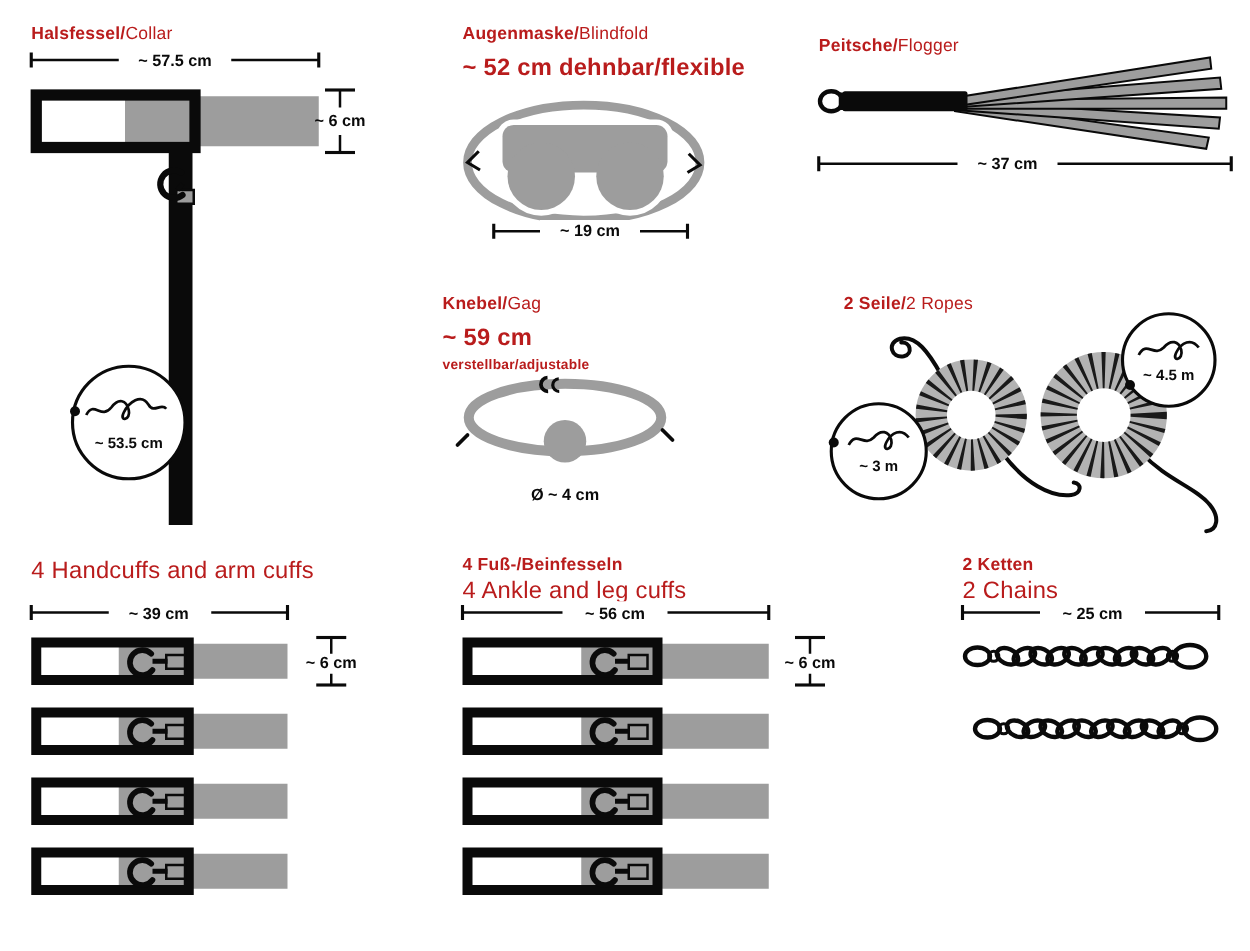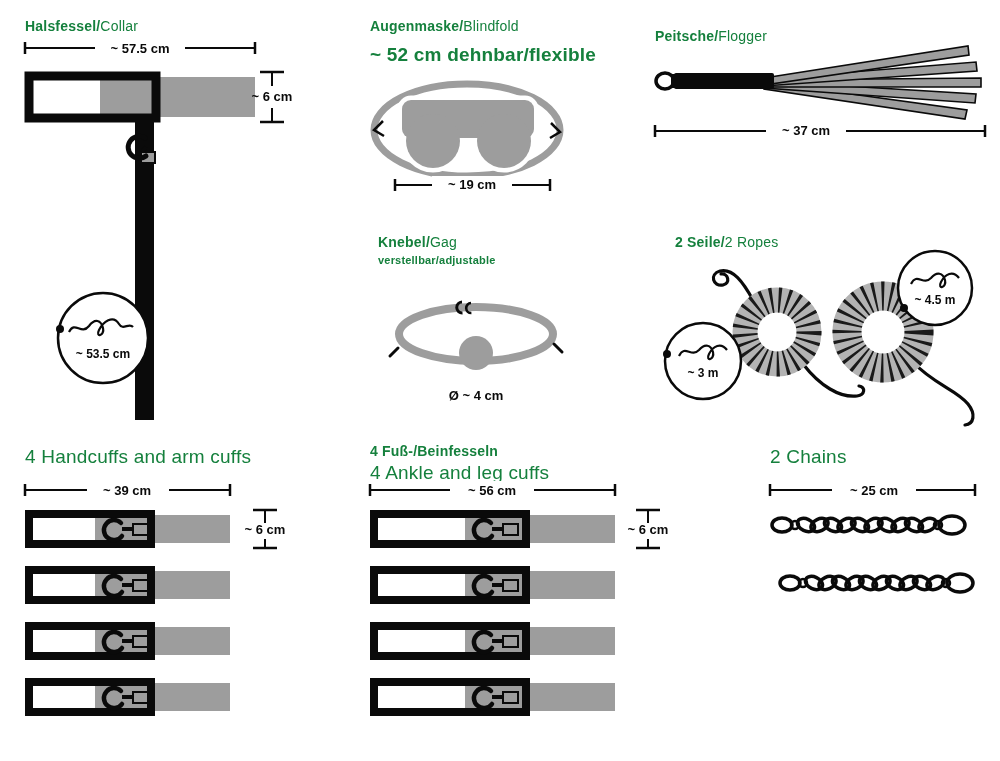--- a/index.html
+++ b/index.html
@@ -1,18 +1,18 @@
 <!DOCTYPE html>
 <html><head>
 <meta charset="utf-8">
 <style>
   *{margin:0;padding:0;box-sizing:border-box}
   html,body{background:#ffffff}
   .page{position:relative;width:1000px;height:761px;background:#ffffff;overflow:hidden;
-        font-family:"Liberation Sans","DejaVu Sans",sans-serif;color:#15803d}
+        font-family:"Liberation Sans","DejaVu Sans",sans-serif;color:#b91c1c}
   .sec{position:absolute}
   .t{font-size:14px;font-weight:700;letter-spacing:.2px;white-space:nowrap}
   .t .en{font-weight:400}
   .t2{font-size:19px;font-weight:400;letter-spacing:.2px;white-space:nowrap;margin-top:3px}
   .sub{font-size:19px;font-weight:700;letter-spacing:.2px;white-space:nowrap;margin-top:10px}
   .sub2{font-size:11px;font-weight:700;letter-spacing:.2px;white-space:nowrap;margin-top:4px}
   svg{position:absolute;left:0;overflow:visible;display:block}
   svg text{font-family:"Liberation Sans","DejaVu Sans",sans-serif;fill:#0a0a0a}
   .dim{font-size:13px;font-weight:700;text-anchor:middle}
   .dim-s{font-size:12px;font-weight:700;text-anchor:middle}
@@ -105,22 +105,23 @@
       <g stroke="#0a0a0a">
         <line x1="5" y1="83" x2="5" y2="95" stroke-width="2.5"></line>
         <line x1="335" y1="83" x2="335" y2="95" stroke-width="2.5"></line>
         <line x1="5" y1="89" x2="335" y2="89" stroke-width="2"></line>
       </g>
       <rect x="116" y="80" width="80" height="17" fill="#ffffff"></rect>
       <text class="dim" x="156" y="93">~ 37 cm</text>
     </svg>
   </div>
 
-  <div class="sec" style="left:378px;top:234px;width:235px;height:185px">
+  <div class="sec" style="left:354px;top:234px;width:235px;height:185px">
     <div class="t"><span>Knebel/</span><span class="en">Gag</span></div>
+    <div class="sub">~ 59 cm</div>
     <div class="sub2">verstellbar/adjustable</div>
     <svg style="top:64px" width="235" height="115" viewBox="0 0 235 115">
       <ellipse cx="98" cy="36" rx="77" ry="27" fill="none" stroke="#9d9d9d" stroke-width="8"></ellipse>
       <g fill="none" stroke="#0a0a0a">
         <path d="M 84,4 A 5.5,5.5 0 1 0 84.5,15" stroke-width="3"></path>
         <path d="M 93,5 A 5,5 0 1 0 93.4,15" stroke-width="2.6"></path>
       </g>
       <line x1="20" y1="50" x2="12" y2="58" stroke="#0a0a0a" stroke-width="3" stroke-linecap="round"></line>
       <line x1="176" y1="46" x2="184" y2="54" stroke="#0a0a0a" stroke-width="3" stroke-linecap="round"></line>
       <circle cx="98" cy="55" r="17" fill="#9d9d9d"></circle>
@@ -279,20 +280,21 @@
         <g>
           <rect x="133" y="43" width="15" height="11" fill="#9d9d9d" stroke="#0a0a0a" stroke-width="2"></rect>
           <path d="M 121,42 A 10,10 0 1 0 122,55" fill="none" stroke="#0a0a0a" stroke-width="4.5" stroke-linecap="round"></path>
           <path d="M 122,48 L 134,48" fill="none" stroke="#0a0a0a" stroke-width="4"></path>
         </g>
       </g>
     </svg>
   </div>
 
   <div class="sec" style="left:770px;top:443px;width:230px;height:205px">
+    <div class="t">2 Ketten</div>
     <div class="t2">2 Chains</div>
     <svg style="top:38px" width="225" height="160" viewBox="0 0 225 160">
       <g stroke="#0a0a0a">
         <line x1="0" y1="3" x2="0" y2="15" stroke-width="2.5"></line>
         <line x1="205" y1="3" x2="205" y2="15" stroke-width="2.5"></line>
         <line x1="0" y1="9" x2="205" y2="9" stroke-width="2"></line>
       </g>
       <rect x="62" y="0" width="84" height="17" fill="#ffffff"></rect>
       <text class="dim" x="104" y="14">~ 25 cm</text>
 

